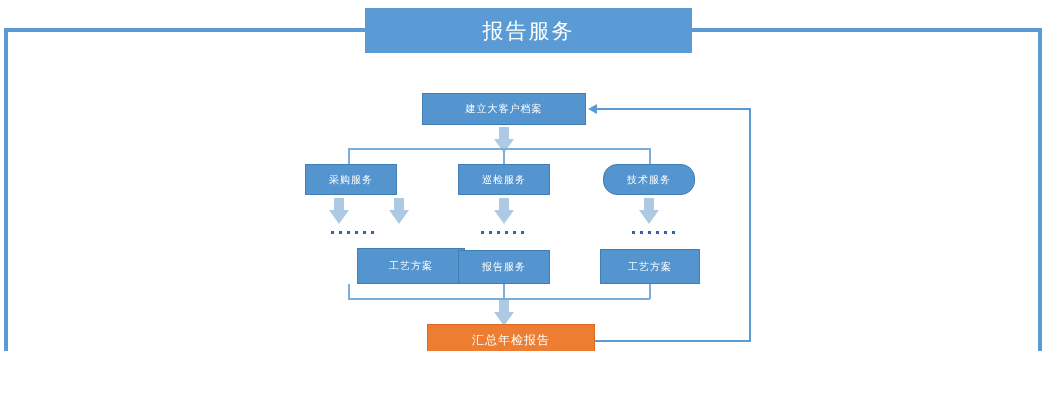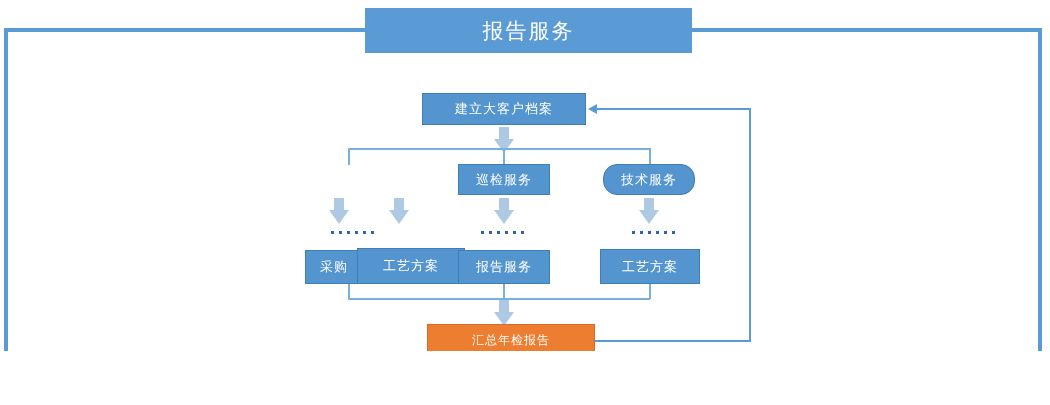--- a/index.html
+++ b/index.html
@@ -49,21 +49,21 @@
   
   .node {
     position: absolute;
     box-sizing: border-box;
     display: flex;
     align-items: center;
     justify-content: center;
     color: #ffffff;
     background: #5495cf;
     border: 1px solid #3f7fb5;
-    font-size: 13px;
+    font-size: 10px;
     letter-spacing: 1px;
     white-space: nowrap;
   }
   .node.orange {
     background: #ed7d31;
     border: 1px solid #d96a22;
     font-size: 12px;
   }
 
   
@@ -149,20 +149,23 @@
   <div class="block-arrow" style="left:494px; top:127px;">
     <span class="shaft"></span>
       <span class="head"></span>
   </div>
 
   <div class="bus h" style="left:348px; top:148px; width:302px;"></div>
   <div class="bus v" style="left:348px; top:148px; height:17px;"></div>
   <div class="bus v" style="left:503px; top:148px; height:17px;"></div>
   <div class="bus v" style="left:649px; top:148px; height:17px;"></div>
 
+  <div class="node" style="left:305px; top:164px; width:92px; height:31px;">
+    <span>采购服务</span>
+  </div>
   <div class="node" style="left:458px; top:164px; width:92px; height:31px;align-items:center;">
     <span>巡检服务</span>
   </div>
   <div class="node" style="left:603px; top:164px; width:92px; height:31px;border-radius:14px;">
     <span>技术服务</span>
   </div>
 
   <div class="block-arrow" style="left:329px; top:198px;">
     <span class="shaft"></span>
       <span class="head"></span>
@@ -198,23 +201,20 @@
   </div>
   <div class="ellipsis" style="left:632px; top:231px;">
     <i></i>
       <i></i>
       <i></i>
       <i></i>
       <i></i>
       <i></i>
   </div>
 
-  <div class="node" style="left:305px; top:250px; width:92px; height:34px;">
-    <span style="margin-right:34px;">采购</span>
-  </div>
   <div class="node" style="left:357px; top:248px; width:108px; height:36px;">
     <span>工艺方案</span>
   </div>
   <div class="node" style="left:458px; top:250px; width:92px; height:34px;">
     <span>报告服务</span>
   </div>
   <div class="node" style="left:600px; top:249px; width:100px; height:35px;">
     <span>工艺方案</span>
   </div>
 

